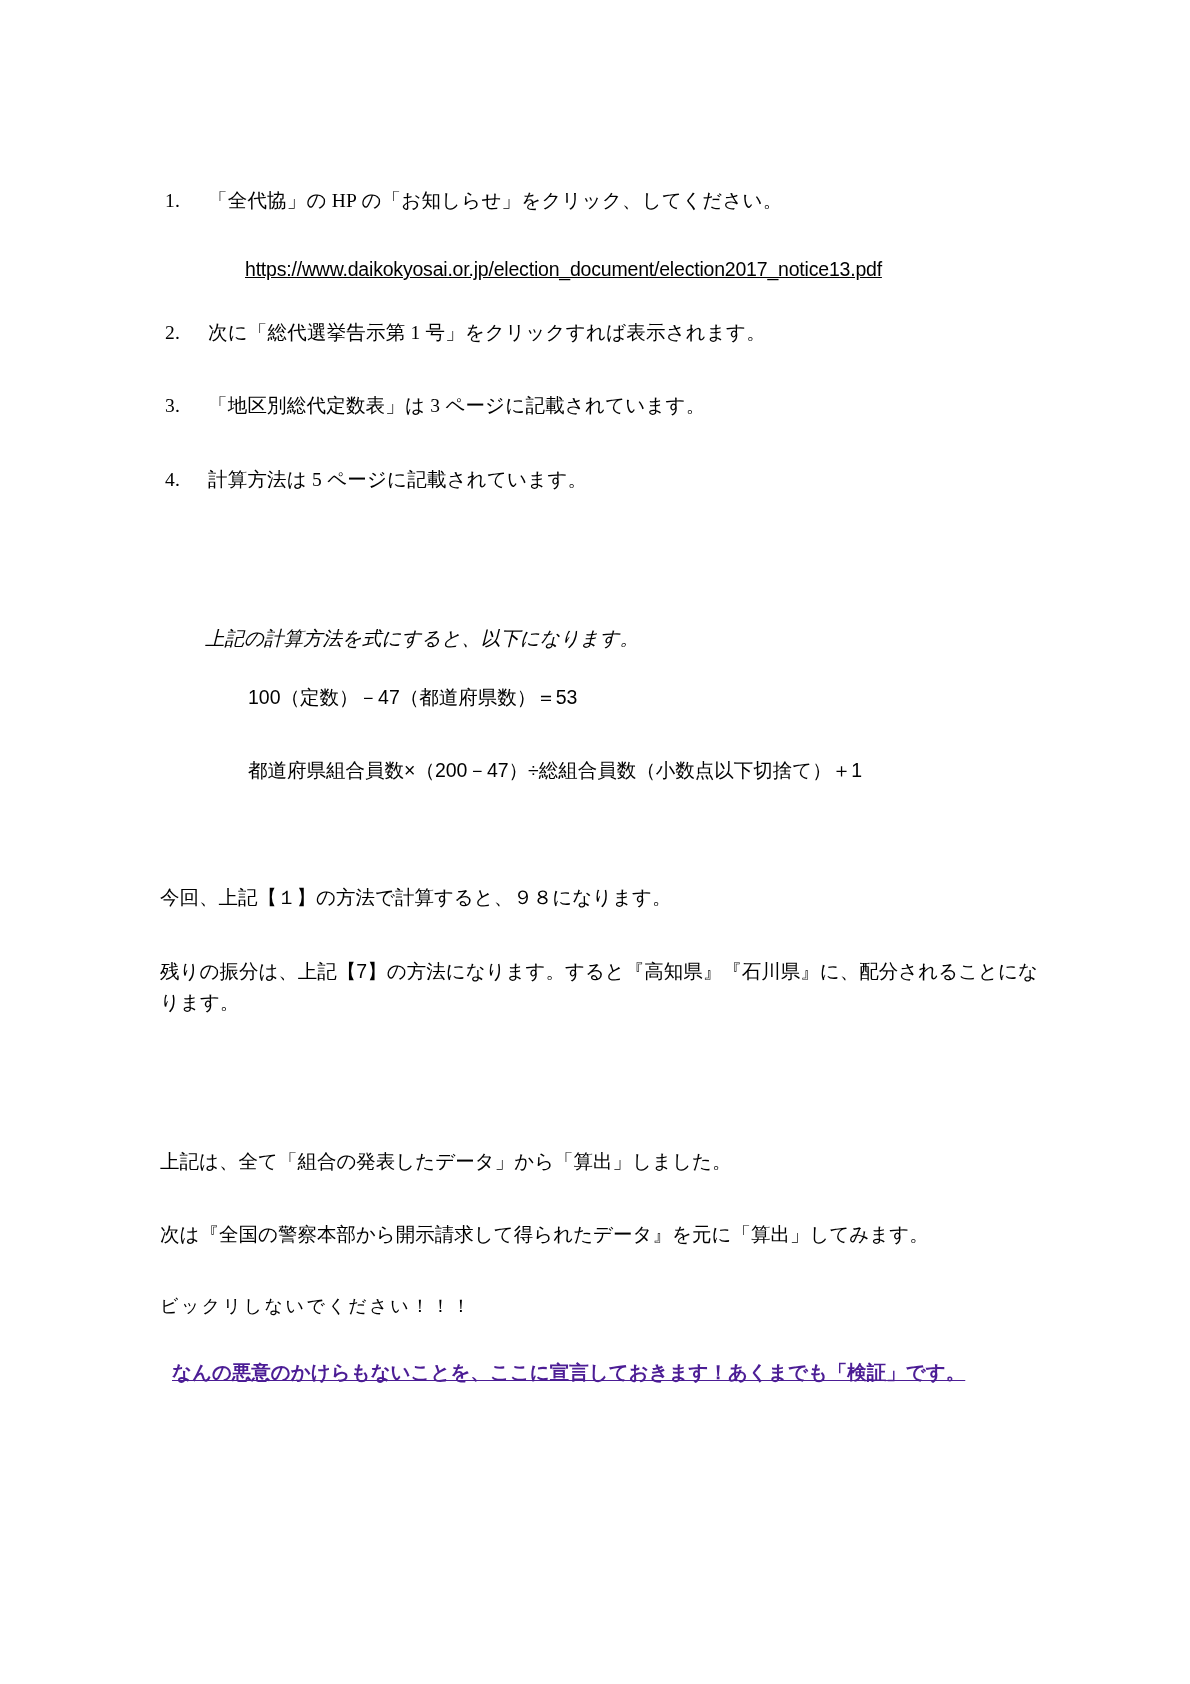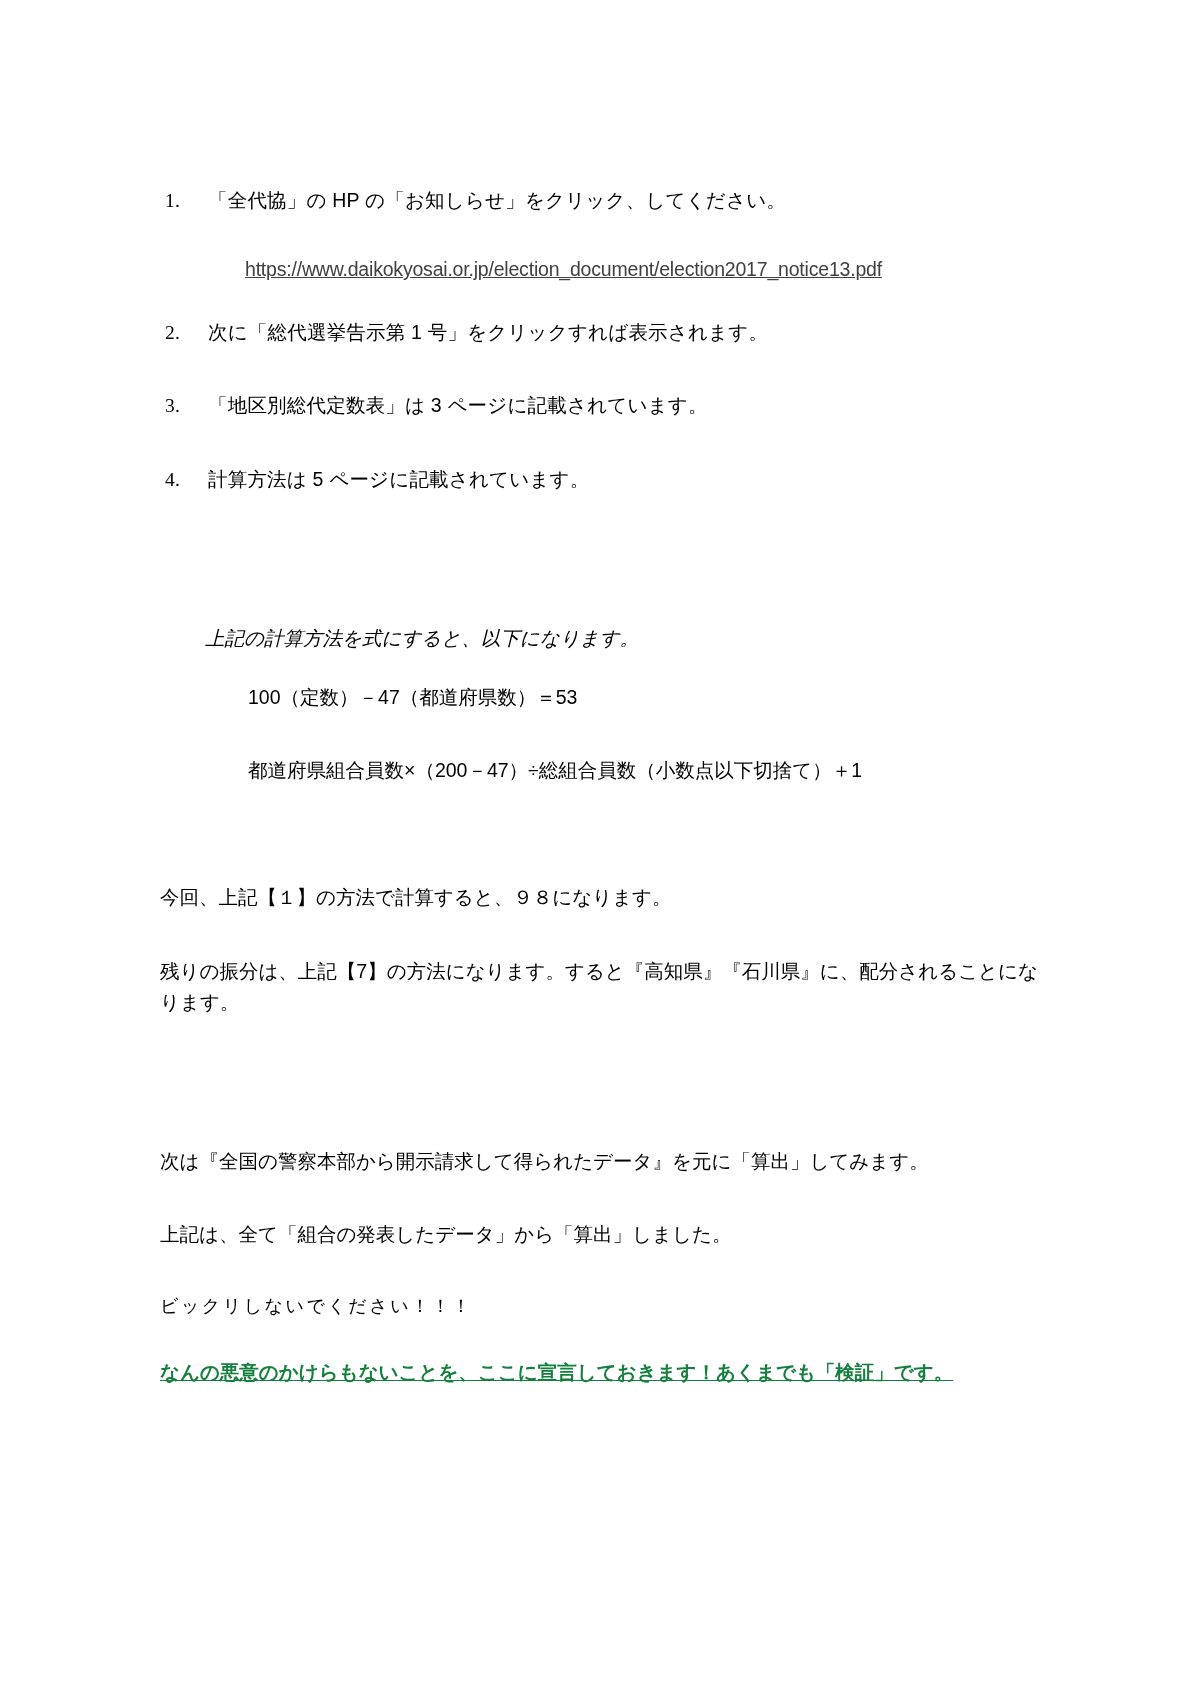--- a/index.html
+++ b/index.html
@@ -42,29 +42,30 @@
   }
   .li-num {
     position: absolute;
     left: 5px;
     top: 0;
     font-size: 19.5px;
     font-family: "Liberation Serif", "DejaVu Serif", serif;
   }
   .li-text {
     display: block;
+    font-family: Liberation Serif, serif;
   }
 
   .link-row {
     margin: 30px 0 36px 0;
     padding-left: 85px;
     font-size: 19.5px;
   }
   .doc-link {
-    color: #404040;
+    color: #000000;
     text-decoration: underline;
     font-family: "Liberation Sans", sans-serif;
     letter-spacing: -0.2px;
   }
 
   .gap-lg { height: 86px; }
   .gap-md { height: 54px; }
 
   .indent-1 {
     padding-left: 45px;
@@ -88,24 +89,25 @@
     font-size: 18px;
     line-height: 1.6;
     text-align: left;
     letter-spacing: 2.5px;
     margin-bottom: 36px;
     padding-right: 180px;
   }
   .warning-line {
     font-size: 19.5px;
     line-height: 1.6;
-    color: #15803d;
+    color: #4c1d95;
     font-weight: bold;
     text-decoration: underline;
     margin-bottom: 20px;
+    margin-left: 12px;
   }
 </style>
 </head>
 <body>
 
 <div class="page">
   <div class="doc-body">
 
     <ol class="numbered-list">
       <li class="li-row">
@@ -140,21 +142,21 @@
     <div class="indent-2">100（定数）－47（都道府県数）＝53</div>
     <div class="indent-2">都道府県組合員数×（200－47）÷総組合員数（小数点以下切捨て）＋1</div>
 
     <div class="gap-md"></div>
 
     <div class="plain-line">今回、上記【１】の方法で計算すると、９８になります。</div>
     <div class="plain-line">残りの振分は、上記【7】の方法になります。すると『高知県』『石川県』に、配分されることになります。</div>
 
     <div class="gap-lg"></div>
 
+    <div class="plain-line">上記は、全て「組合の発表したデータ」から「算出」しました。</div>
     <div class="plain-line">次は『全国の警察本部から開示請求して得られたデータ』を元に「算出」してみます。</div>
-    <div class="plain-line">上記は、全て「組合の発表したデータ」から「算出」しました。</div>
 
     <div class="center-line">ビックリしないでください！！！</div>
 
     <div class="warning-line">なんの悪意のかけらもないことを、ここに宣言しておきます！あくまでも「検証」です。</div>
 
   </div>
 </div>
 
 </body></html>

